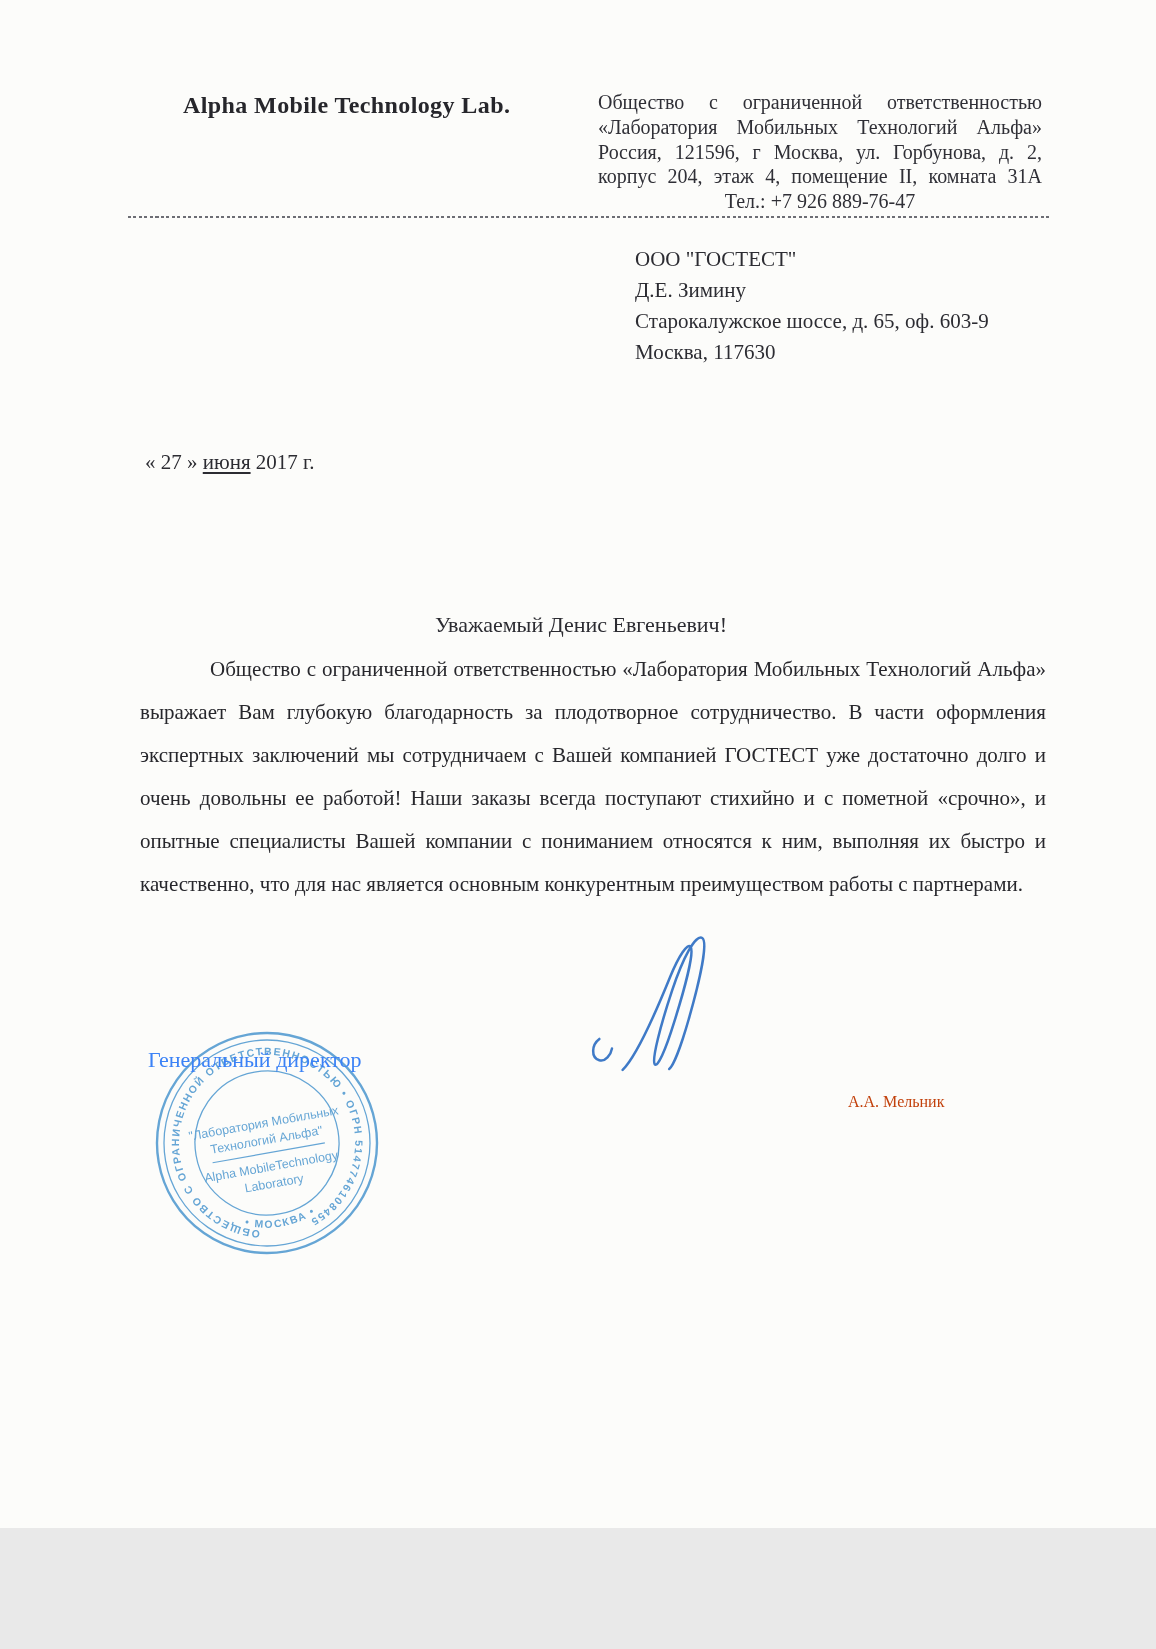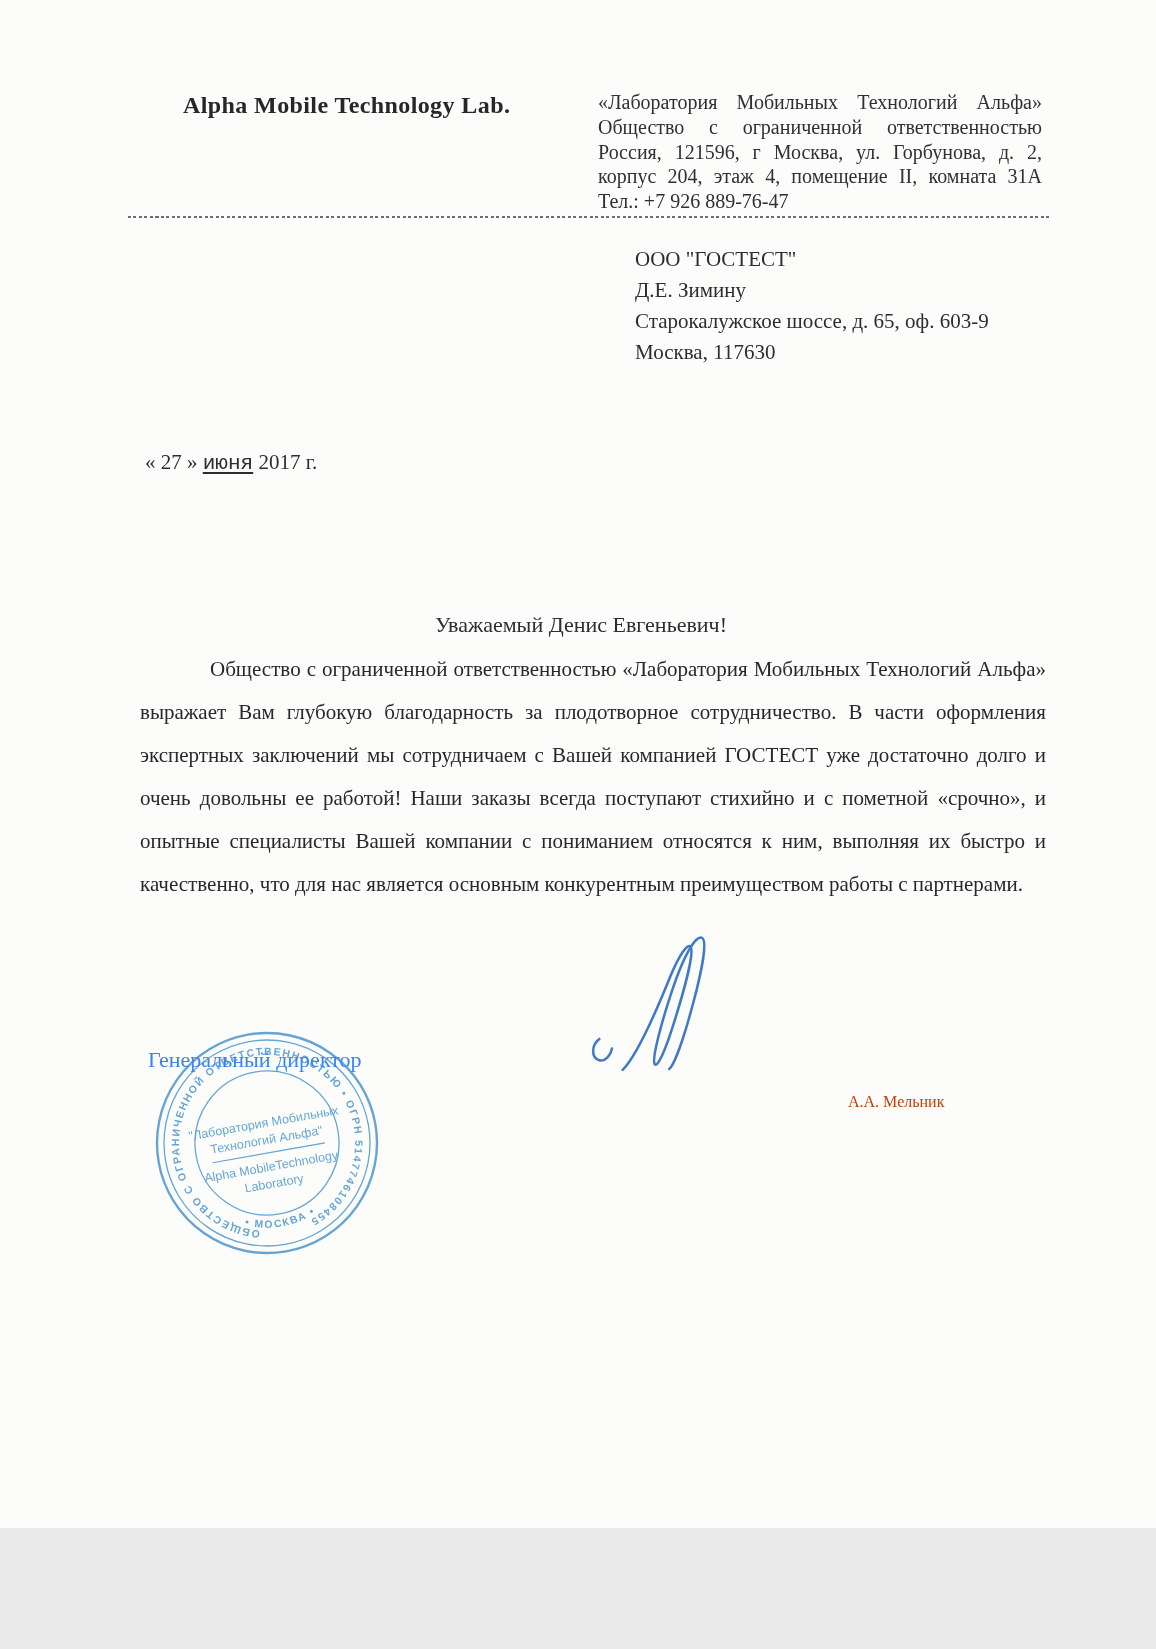--- a/index.html
+++ b/index.html
@@ -19,37 +19,37 @@
   .company-en{
     position:absolute;left:183px;top:92px;
     font-size:24px;font-weight:bold;letter-spacing:.4px;
     color:#26262b;
   }
   .company-info{
     position:absolute;left:598px;top:90px;width:444px;
     font-size:20px;line-height:24.8px;color:#2f2f36;
   }
   .company-info .jline{text-align:justify;text-align-last:justify;}
-  .company-info .lline{text-align:left;}
+  .company-info .lline{text-align:center;}
   .divider{
     position:absolute;left:128px;top:216px;width:922px;height:2px;
     background:repeating-linear-gradient(90deg,#53545c 0 3px,transparent 3px 5.5px);
     opacity:.85;
   }
   
   .recipient{
     position:absolute;left:635px;top:244px;
     font-size:21px;line-height:31px;color:#2c2c32;
   }
   
   .date-line{
     position:absolute;left:145px;top:450px;
     font-size:21px;color:#2c2c32;
   }
-  .date-line .month{text-decoration:underline;text-underline-offset:3px;font-family:Liberation Mono, monospace;}
+  .date-line .month{text-decoration:underline;text-underline-offset:3px;}
   
   .salutation{
     position:absolute;left:128px;top:612px;width:906px;
     text-align:center;font-size:22px;color:#2c2c32;
   }
   .body-text{
     position:absolute;left:140px;top:648px;width:906px;
     font-size:21px;line-height:43px;
     text-align:justify;text-indent:70px;color:#27272c;
   }
@@ -91,22 +91,22 @@
   .stamp .mid-line{stroke:#4090cc;stroke-width:1.2;}
 </style>
 </head>
 <body>
 
 <div class="page">
 
   <div class="company-en">Alpha Mobile Technology Lab.</div>
 
   <div class="company-info">
+    <div class="jline">Общество с ограниченной ответственностью</div>
     <div class="jline">«Лаборатория Мобильных Технологий Альфа»</div>
-    <div class="jline">Общество с ограниченной ответственностью</div>
     <div class="jline">Россия, 121596, г Москва, ул. Горбунова, д. 2,</div>
     <div class="jline">корпус 204, этаж 4, помещение II, комната 31А</div>
     <div class="lline">Тел.: +7 926 889-76-47</div>
   </div>
 
   <div class="divider"></div>
 
   <div class="recipient">
     <div>ООО "ГОСТЕСТ"</div>
     <div>Д.Е. Зимину</div>

